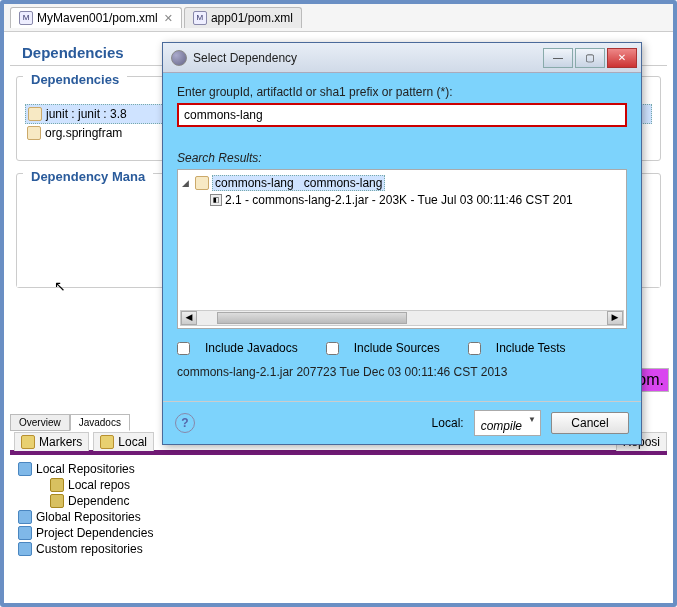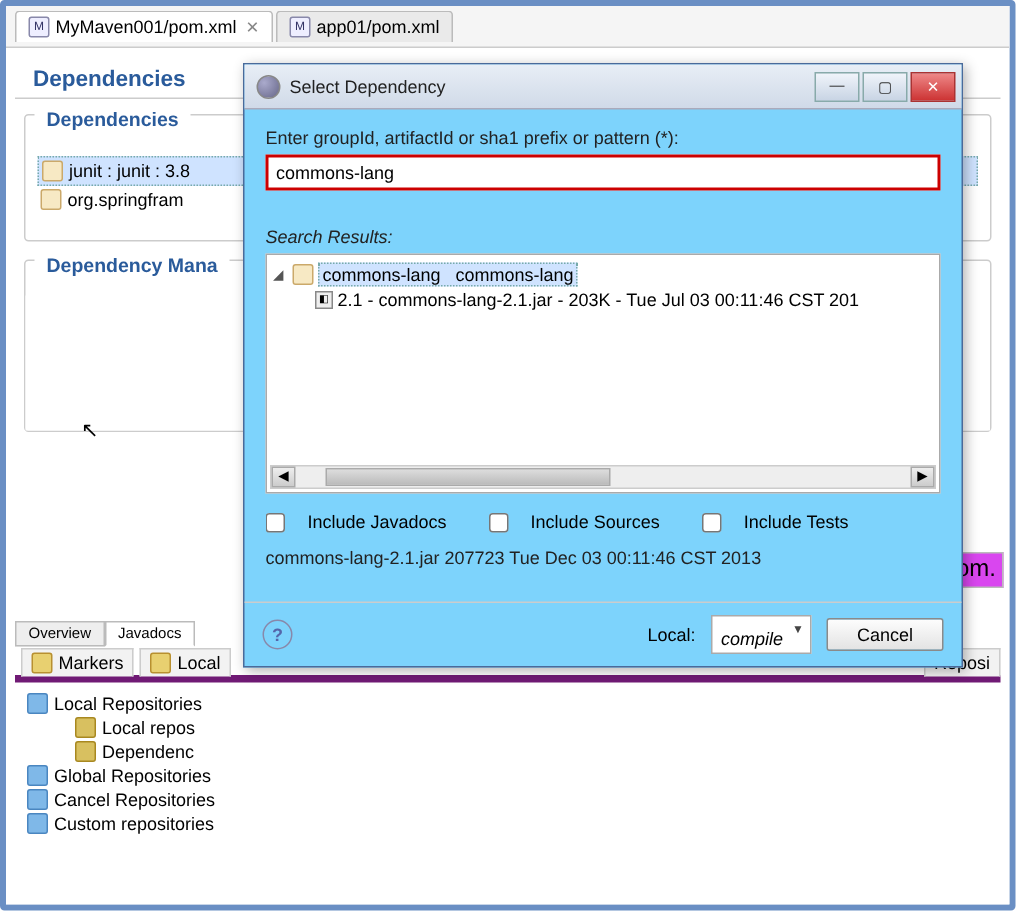--- a/index.html
+++ b/index.html
@@ -153,21 +153,21 @@
       <div class="tree-item child">
           <span class="repo-icon y"></span>
           <span>Dependenc</span>
         </div>
       <div class="tree-item root">
           <span class="repo-icon"></span>
           <span>Global Repositories</span>
         </div>
       <div class="tree-item root">
           <span class="repo-icon"></span>
-          <span>Cancel Repositories</span>
+          <span>Project Dependencies</span>
         </div>
       <div class="tree-item root">
           <span class="repo-icon"></span>
           <span>Custom repositories</span>
         </div>
     </div>
   </div>
 
   <div class="right-edge-tabs">
     <div class="rtab">pom.</div>

